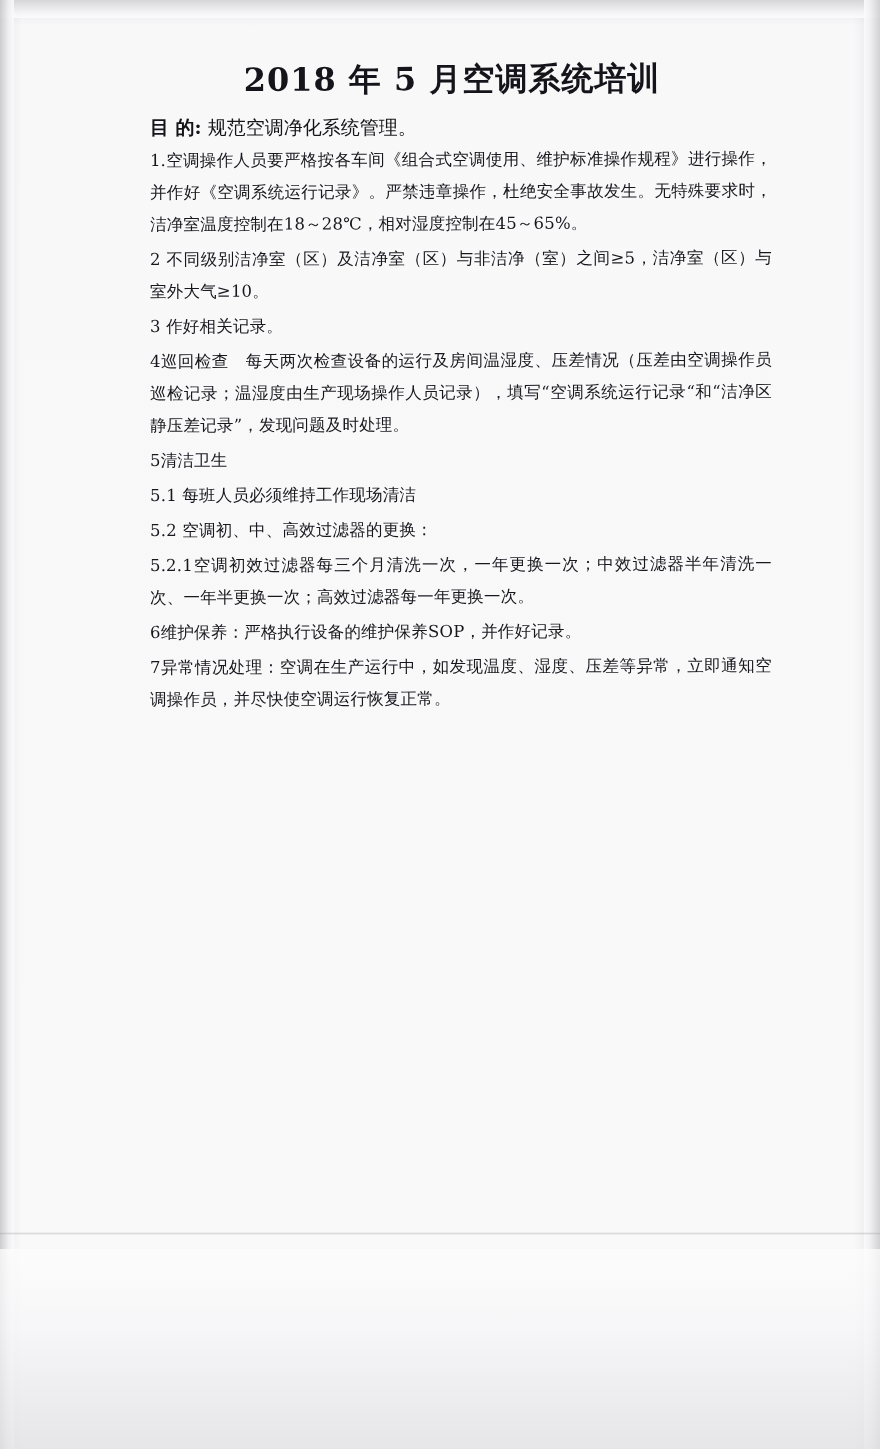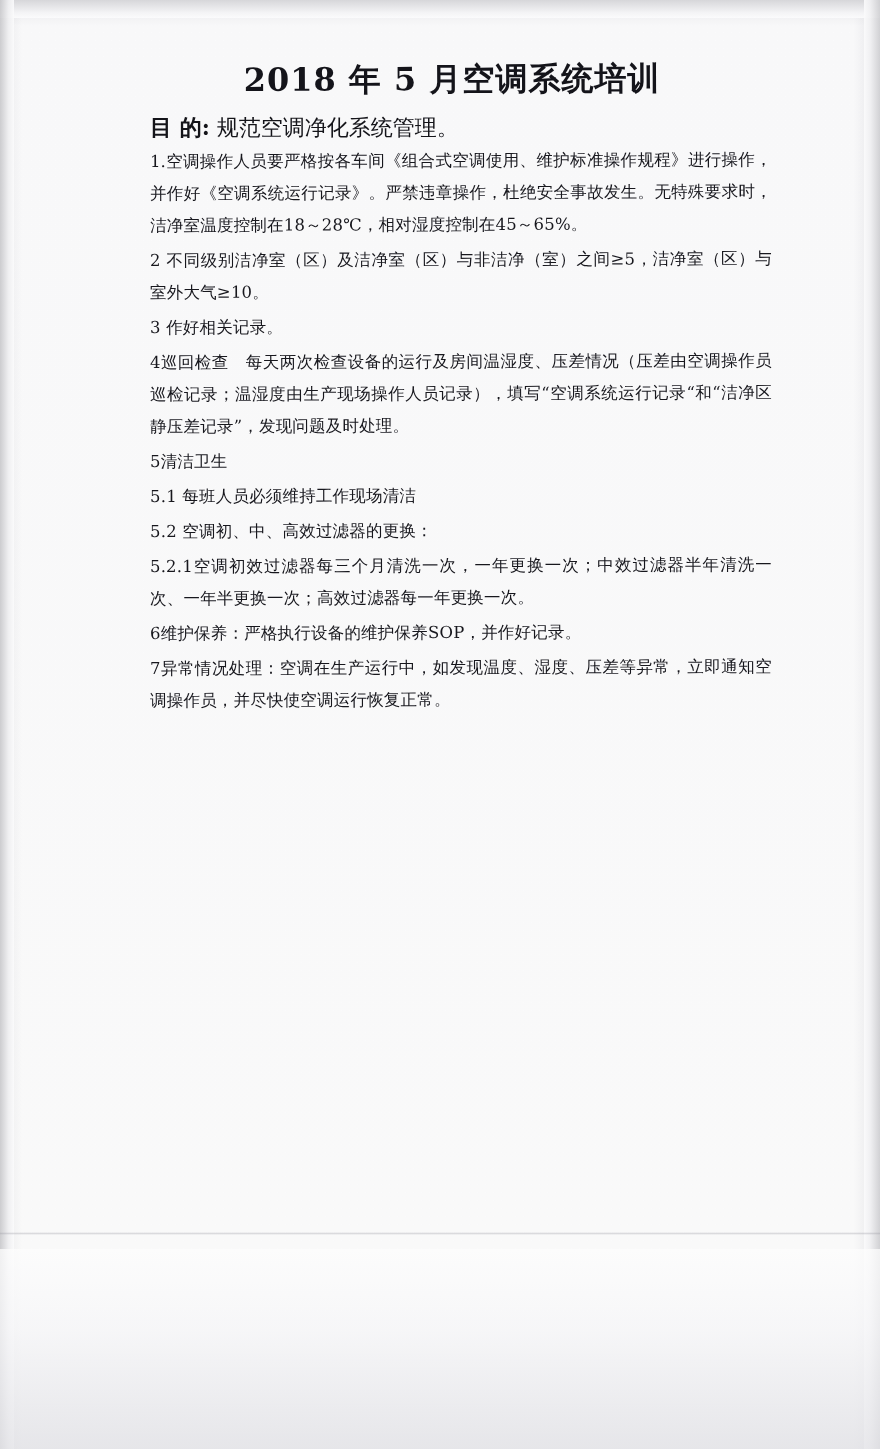--- a/index.html
+++ b/index.html
@@ -89,21 +89,21 @@
   .para {
     font-size: 16.5px;
     line-height: 32px;
     color: #17171d;
     margin: 0 0 3px 0;
     text-align: justify;
     letter-spacing: .2px;
     transform: rotate(-0.2deg);
   }
   .label-line {
-    font-size: 22px;
+    font-size: 19px;
     line-height: 30px;
     color: #141419;
     margin: 0 0 2px 0;
   }
   .label-line .lbl {
     font-weight: bold;
   }
 </style>
 </head>
 <body>

